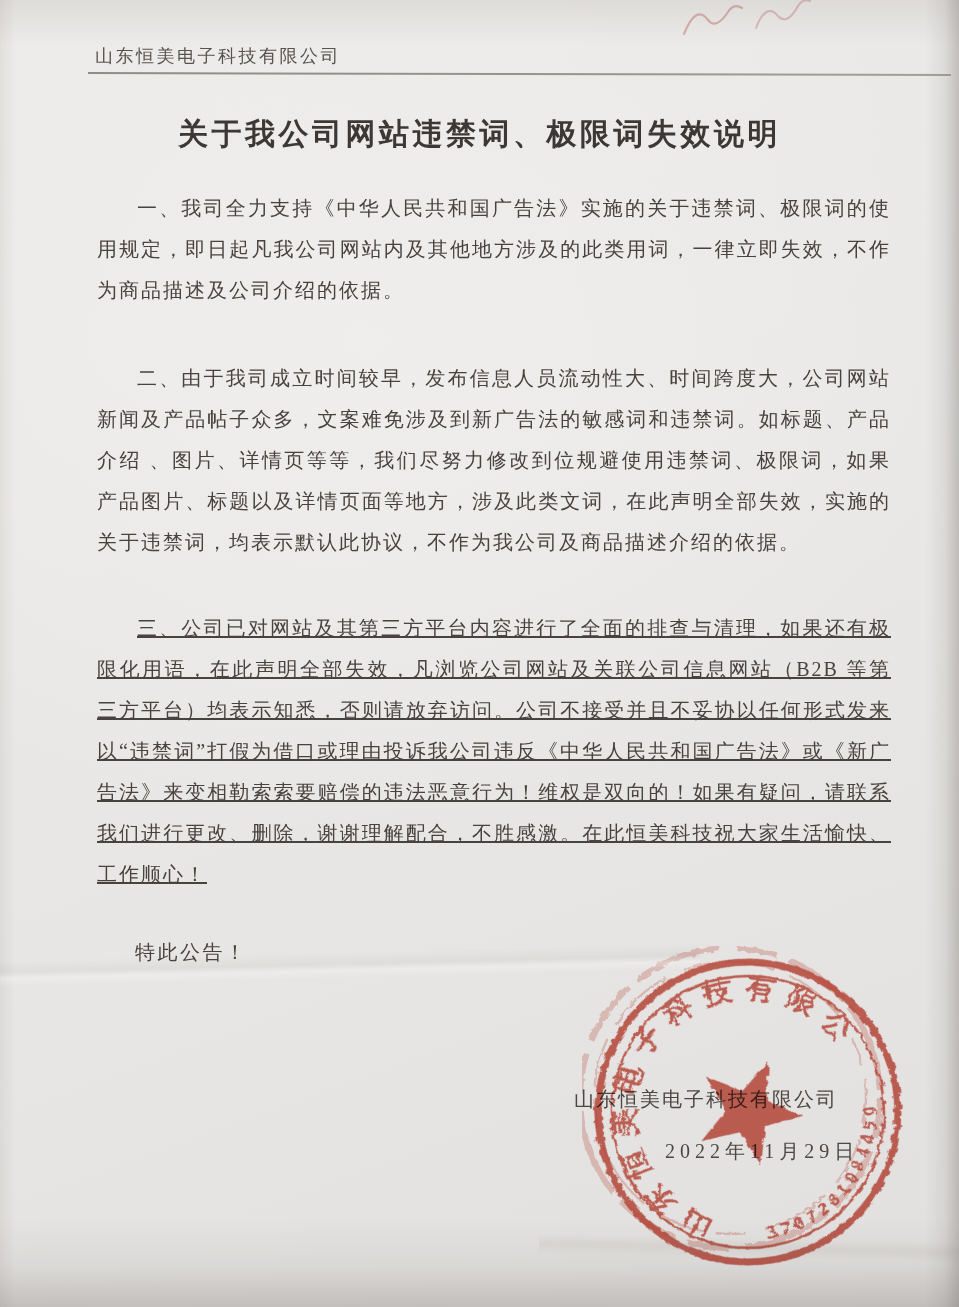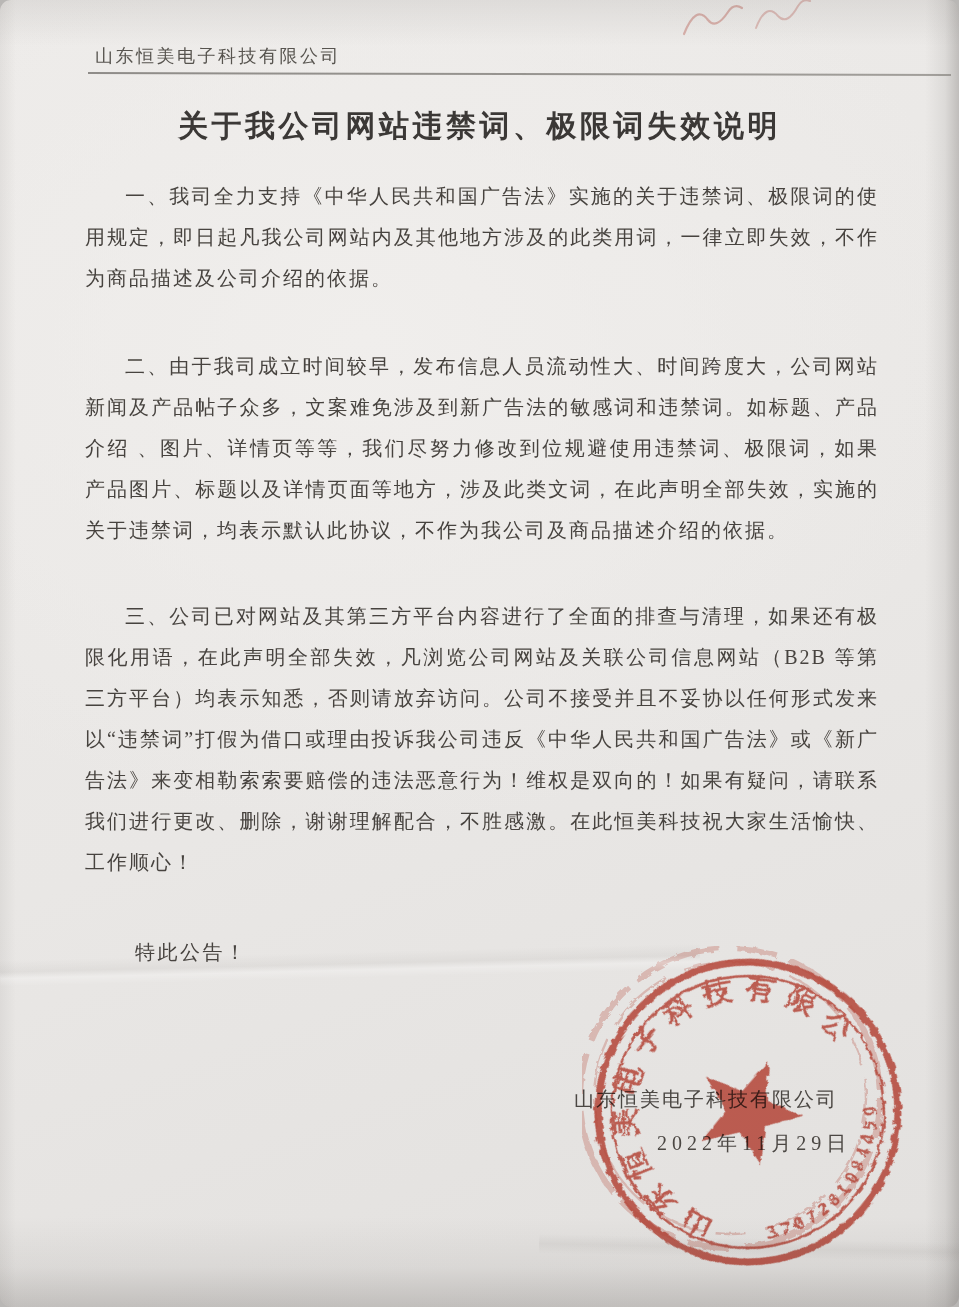--- a/index.html
+++ b/index.html
@@ -10,21 +10,20 @@
   }
   .page{
     position:relative;width:959px;height:1307px;overflow:hidden;
     background:
       linear-gradient(270deg, rgba(92,88,85,.30) 0px, rgba(92,88,85,.10) 14px, rgba(92,88,85,0) 34px),
       linear-gradient(0deg,   rgba(95,90,86,.26) 0px, rgba(95,90,86,.08) 40px, rgba(95,90,86,0) 90px),
       linear-gradient(180deg, rgba(130,126,122,.14) 0px, rgba(130,126,122,0) 46px),
       linear-gradient(90deg,  rgba(120,116,112,.10) 0px, rgba(120,116,112,0) 16px),
       radial-gradient(ellipse 900px 700px at 38% 26%, #f0eeec 0%, rgba(240,238,236,0) 70%),
       linear-gradient(160deg,#edebe9 0%,#e9e7e5 55%,#e2e0de 100%);
-    border-radius: 11px;
   }
   .crease{
     position:absolute;left:0;width:700px;height:26px;top:952px;
     background:linear-gradient(180deg, rgba(255,255,255,0) 0%, rgba(110,105,100,.07) 45%, rgba(255,255,255,.25) 70%, rgba(255,255,255,0) 100%);
     transform:rotate(-1.4deg);
     pointer-events:none;
   }
   .crease2{
     position:absolute;right:0;width:420px;height:20px;top:1238px;
     background:linear-gradient(180deg, rgba(255,255,255,0) 0%, rgba(110,105,100,.08) 50%, rgba(255,255,255,0) 100%);
@@ -34,43 +33,43 @@
   .letterhead{
     position:absolute;left:95px;top:44px;
     font-size:18px;color:#57544f;letter-spacing:2.5px;white-space:nowrap;
   }
   .rule{
     position:absolute;left:88px;right:8px;top:73px;height:1.5px;
     background:linear-gradient(90deg,#6f6c68 0%,#7c7974 60%,#8a8782 100%);
     opacity:.75;transform:rotate(.12deg);
   }
   .doc-title{
-    position:absolute;left:0;right:0;top:106px;margin:0;
+    position:absolute;left:0;right:0;top:106px;margin:8px;
     text-align:center;font-size:30px;font-weight:700;
     color:#3b3836;letter-spacing:3.5px;
   }
   .para{
-    position:absolute;left:85px;width:794px;margin:0;
+    position:absolute;left:85px;width:794px;margin:12px;
     font-size:20px;line-height:41px;letter-spacing:2px;
     color:#47433f;text-align:justify;text-indent:2em;
   }
   #p1{top:176px;}
   #p2{top:346px;}
-  #p3{top:596px;}
+  #p3{top:596px;text-decoration:underline;}
   .closing{
     position:absolute;left:85px;top:922px;margin:10px;
     font-size:20px;line-height:41px;letter-spacing:2.5px;
     color:#47433f;text-indent:2em;
   }
   .sig-company{
     position:absolute;left:574px;top:1086px;margin:0;
     font-size:20px;letter-spacing:2px;color:#4b4743;white-space:nowrap;
   }
   .sig-date{
-    position:absolute;left:653px;top:1126px;margin:4px;
+    position:absolute;left:653px;top:1126px;margin:12px;
     font-size:20px;letter-spacing:5px;color:#4b4743;white-space:nowrap;
   }
   .seal{
     position:absolute;left:582px;top:946px;width:332px;height:332px;
     mix-blend-mode:multiply;opacity:.9;
   }
   .scribble{
     position:absolute;left:678px;top:0;width:140px;height:48px;
     opacity:.5;mix-blend-mode:multiply;
   }

